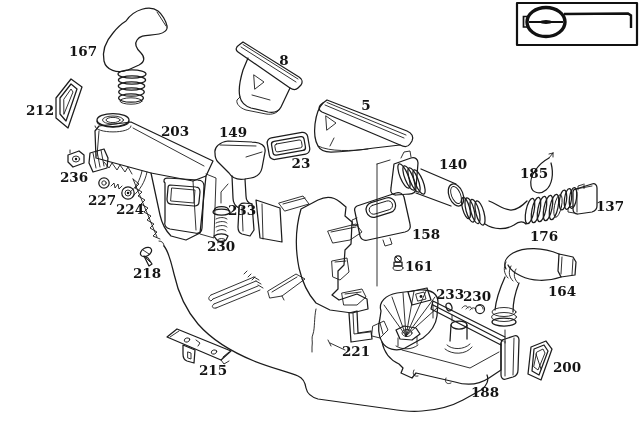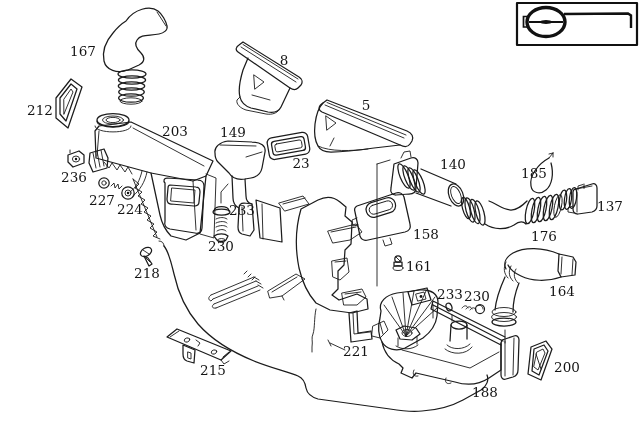--- a/index.html
+++ b/index.html
@@ -1,18 +1,19 @@
 <!DOCTYPE html>
 <html><head>
 <meta charset="utf-8">
 <style>
   html,body{margin:0;padding:0;background:#e8e8e8;}
   .stage{
     width:640px;height:425px;background:#ffffff;position:relative;overflow:hidden;
     font-family:"DejaVu Serif","Liberation Serif",serif;
+    font-weight:bold;
   }
   .stage svg{position:absolute;left:0;top:0;}
   .ln{fill:none;stroke:#1c1c1c;stroke-width:1.25;stroke-linecap:round;stroke-linejoin:round;}
   .ln-thin{fill:none;stroke:#1c1c1c;stroke-width:0.9;stroke-linecap:round;stroke-linejoin:round;}
   .ln-thick{fill:none;stroke:#111;stroke-width:2.2;stroke-linejoin:round;}
   .fillb{fill:#111;stroke:none;}
   .lbl{font-family:"DejaVu Serif","Liberation Serif",serif;font-size:13.5px;fill:#141414;}
 </style>
 </head>
 <body>

